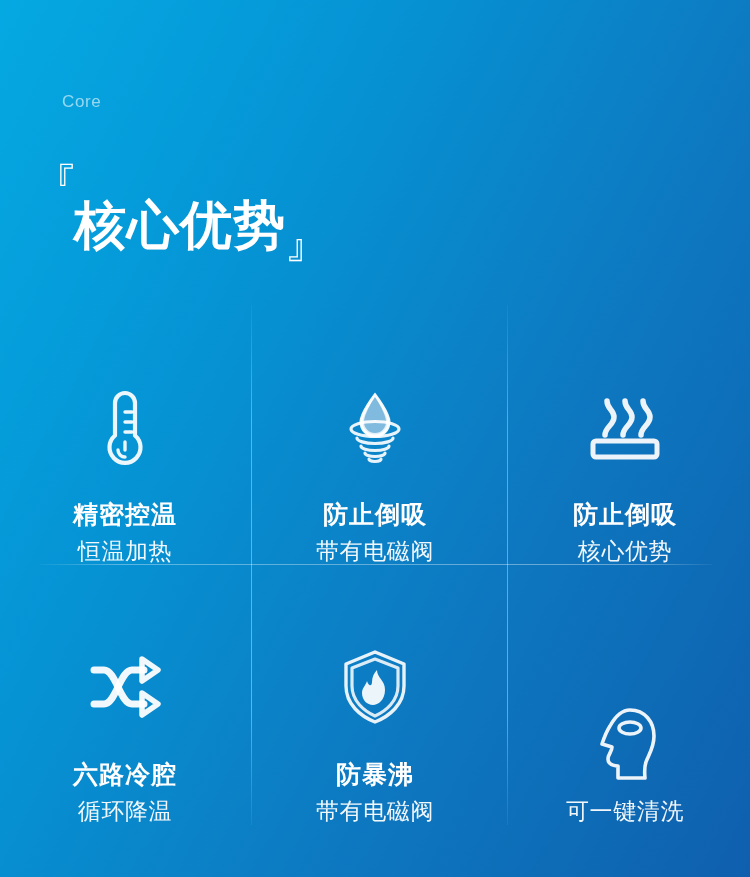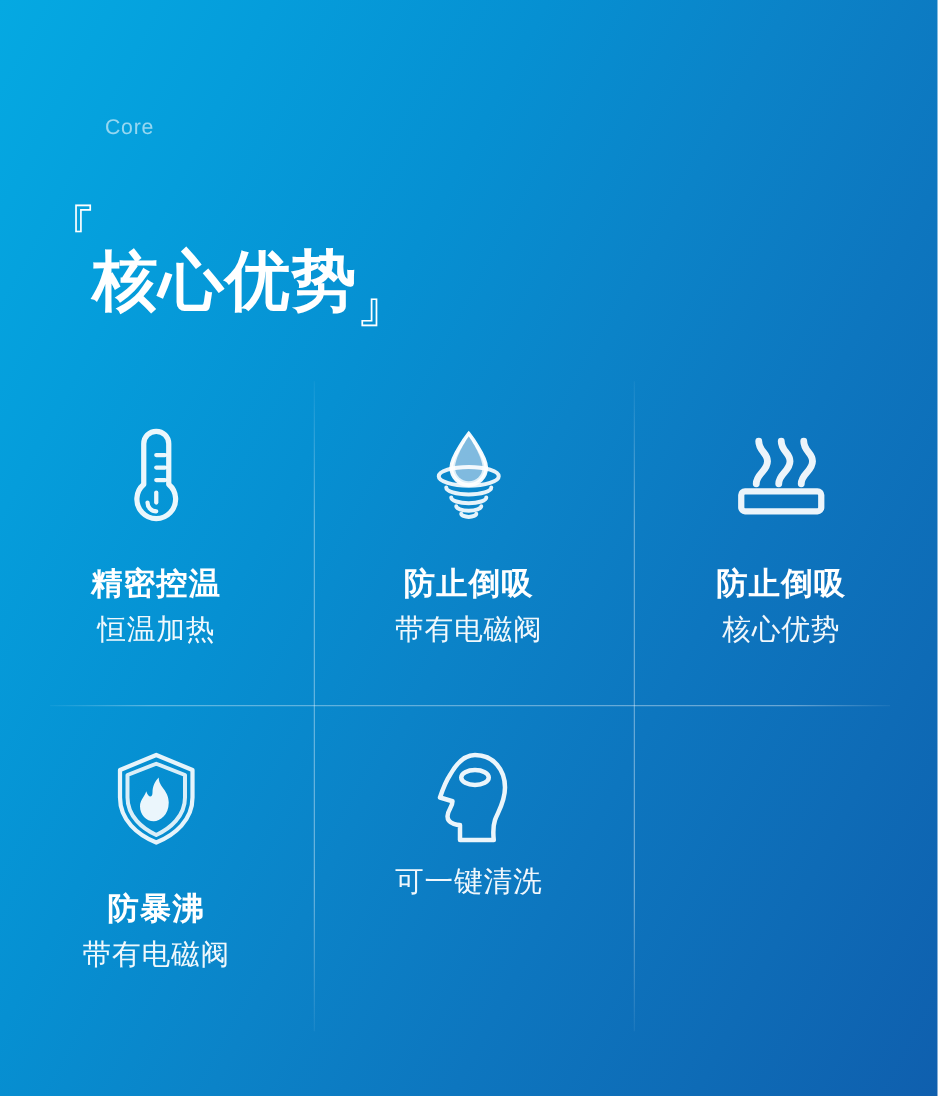--- a/index.html
+++ b/index.html
@@ -34,21 +34,20 @@
     left: 62px;
     top: 88px;
     width: 620px;
   }
   .eyebrow {
     color: rgba(255,255,255,0.58);
     font-size: 17px;
     line-height: 27px;
     letter-spacing: 0.6px;
     font-weight: 400;
-    margin-left: 22px;
   }
   .eyebrow span { display: block; }
 
   .title-row {
     position: absolute;
     left: 32px;
     top: 158px;
     display: flex;
     align-items: flex-end;
     height: 110px;
@@ -80,21 +79,21 @@
     height: 520px;
     display: grid;
     grid-template-columns: 1fr 1fr 1fr;
     grid-template-rows: 1fr 1fr;
   }
   .cell {
     position: relative;
     display: flex;
     flex-direction: column;
     align-items: center;
-    justify-content: flex-start;
+    justify-content: flex-end;
     padding-top: 28px;
     box-sizing: border-box;
   }
   .icon-wrap {
     height: 92px;
     display: flex;
     align-items: center;
     justify-content: center;
   }
   .feature-title {
@@ -203,20 +202,32 @@
           <path d="M22 42 C22 34 31 32 31 24 C31 17 24 16 24 8" stroke="#ffffff" stroke-opacity="0.92" stroke-width="5.5" stroke-linecap="round" fill="none"></path>
           <path d="M40 42 C40 34 49 32 49 24 C49 17 42 16 42 8" stroke="#ffffff" stroke-opacity="0.92" stroke-width="5.5" stroke-linecap="round" fill="none"></path>
           <path d="M58 42 C58 34 67 32 67 24 C67 17 60 16 60 8" stroke="#ffffff" stroke-opacity="0.92" stroke-width="5.5" stroke-linecap="round" fill="none"></path>
           <rect x="10" y="48" width="64" height="16" rx="3" stroke="#ffffff" stroke-opacity="0.92" stroke-width="5" fill="none"></rect>
         </svg>
       </div>
       <div class="feature-title">防止倒吸</div>
       <div class="feature-sub">核心优势</div>
     </div>
 
+    <div class="cell">
+      <div class="icon-wrap">
+        <svg width="78" height="64" viewBox="0 0 78 64" fill="none">
+          <path d="M8 15 h10 C30 15 34 49 46 49 h12" stroke="#ffffff" stroke-opacity="0.94" stroke-width="7" stroke-linecap="round" fill="none"></path>
+          <path d="M8 49 h10 C30 49 34 15 46 15 h12" stroke="#ffffff" stroke-opacity="0.94" stroke-width="7" stroke-linecap="round" fill="none"></path>
+          <path d="M56 4 L72 15 L56 26 z" fill="none" stroke="#ffffff" stroke-opacity="0.94" stroke-width="5.5" stroke-linejoin="round"></path>
+          <path d="M56 38 L72 49 L56 60 z" fill="none" stroke="#ffffff" stroke-opacity="0.94" stroke-width="5.5" stroke-linejoin="round"></path>
+        </svg>
+      </div>
+      <div class="feature-title">六路冷腔</div>
+      <div class="feature-sub">循环降温</div>
+    </div>
 
     <div class="cell">
       <div class="icon-wrap">
         <svg width="70" height="78" viewBox="0 0 70 78" fill="none">
           <path d="M35 4 L64 16 V38 C64 56 50 68 35 74 C20 68 6 56 6 38 V16 z" stroke="#ffffff" stroke-opacity="0.9" stroke-width="3.4" fill="none" stroke-linejoin="round"></path>
           <path d="M35 11 L58 20 V38 C58 53 46 63 35 68 C24 63 12 53 12 38 V20 z" stroke="#ffffff" stroke-opacity="0.85" stroke-width="3.2" fill="none" stroke-linejoin="round"></path>
           <path d="M37 22 C37 30 45 32 45 42 C45 52 38 57 33 57 C27 57 22 52 22 45 C22 40 26 37 27 33 C29 39 32 38 32 34 C32 29 34 25 37 22 z" fill="#ffffff" fill-opacity="0.92"></path>
         </svg>
       </div>
       <div class="feature-title">防暴沸</div>

